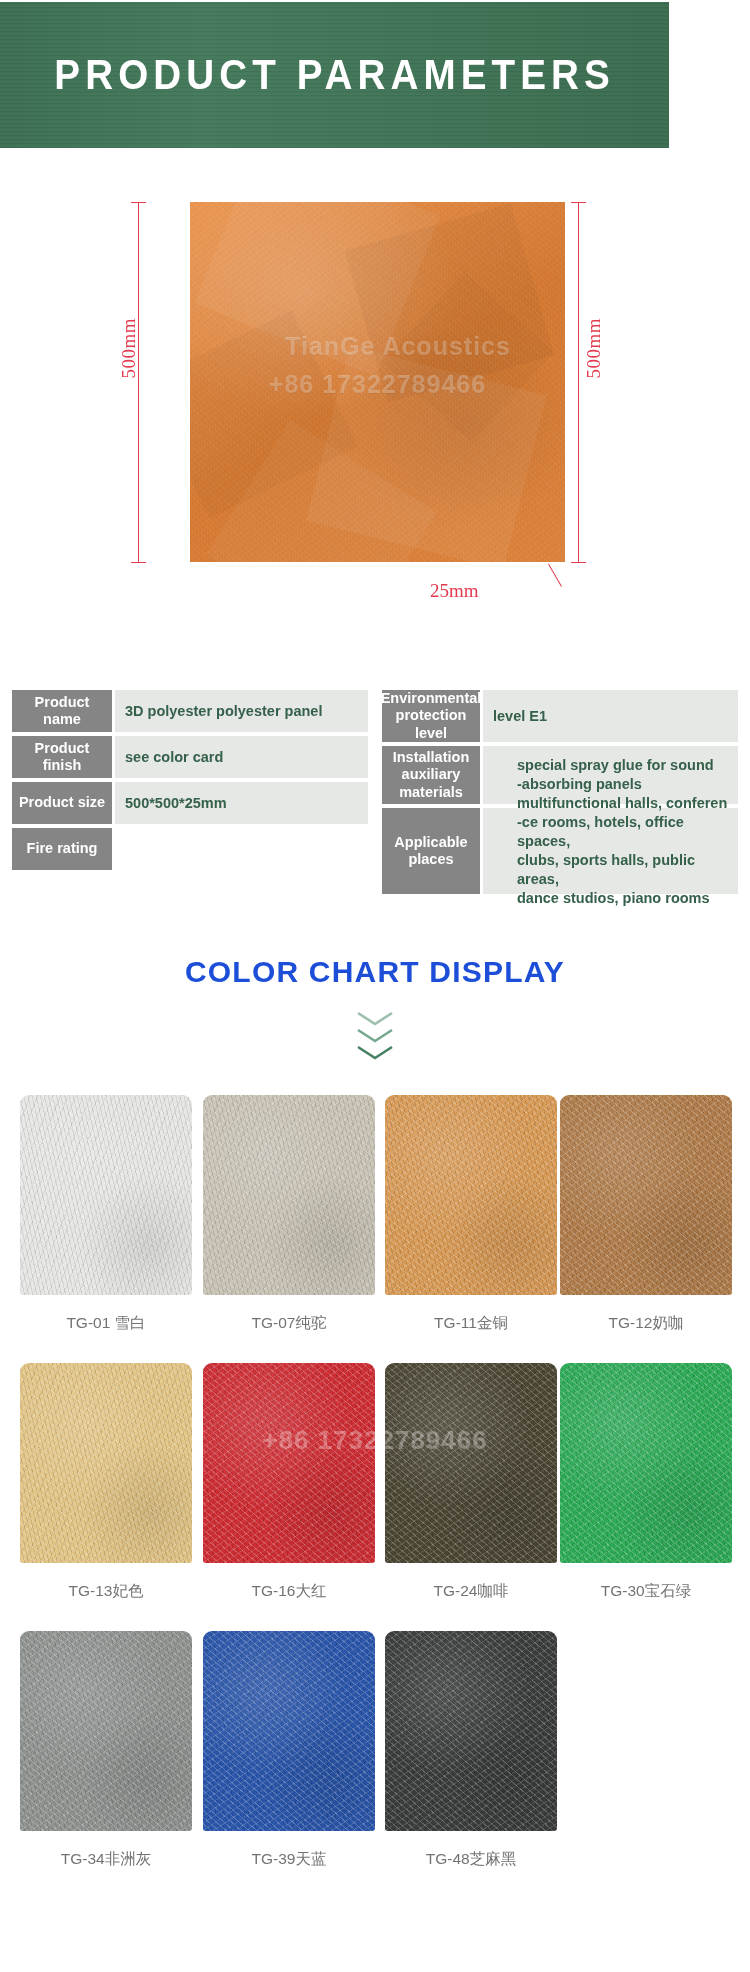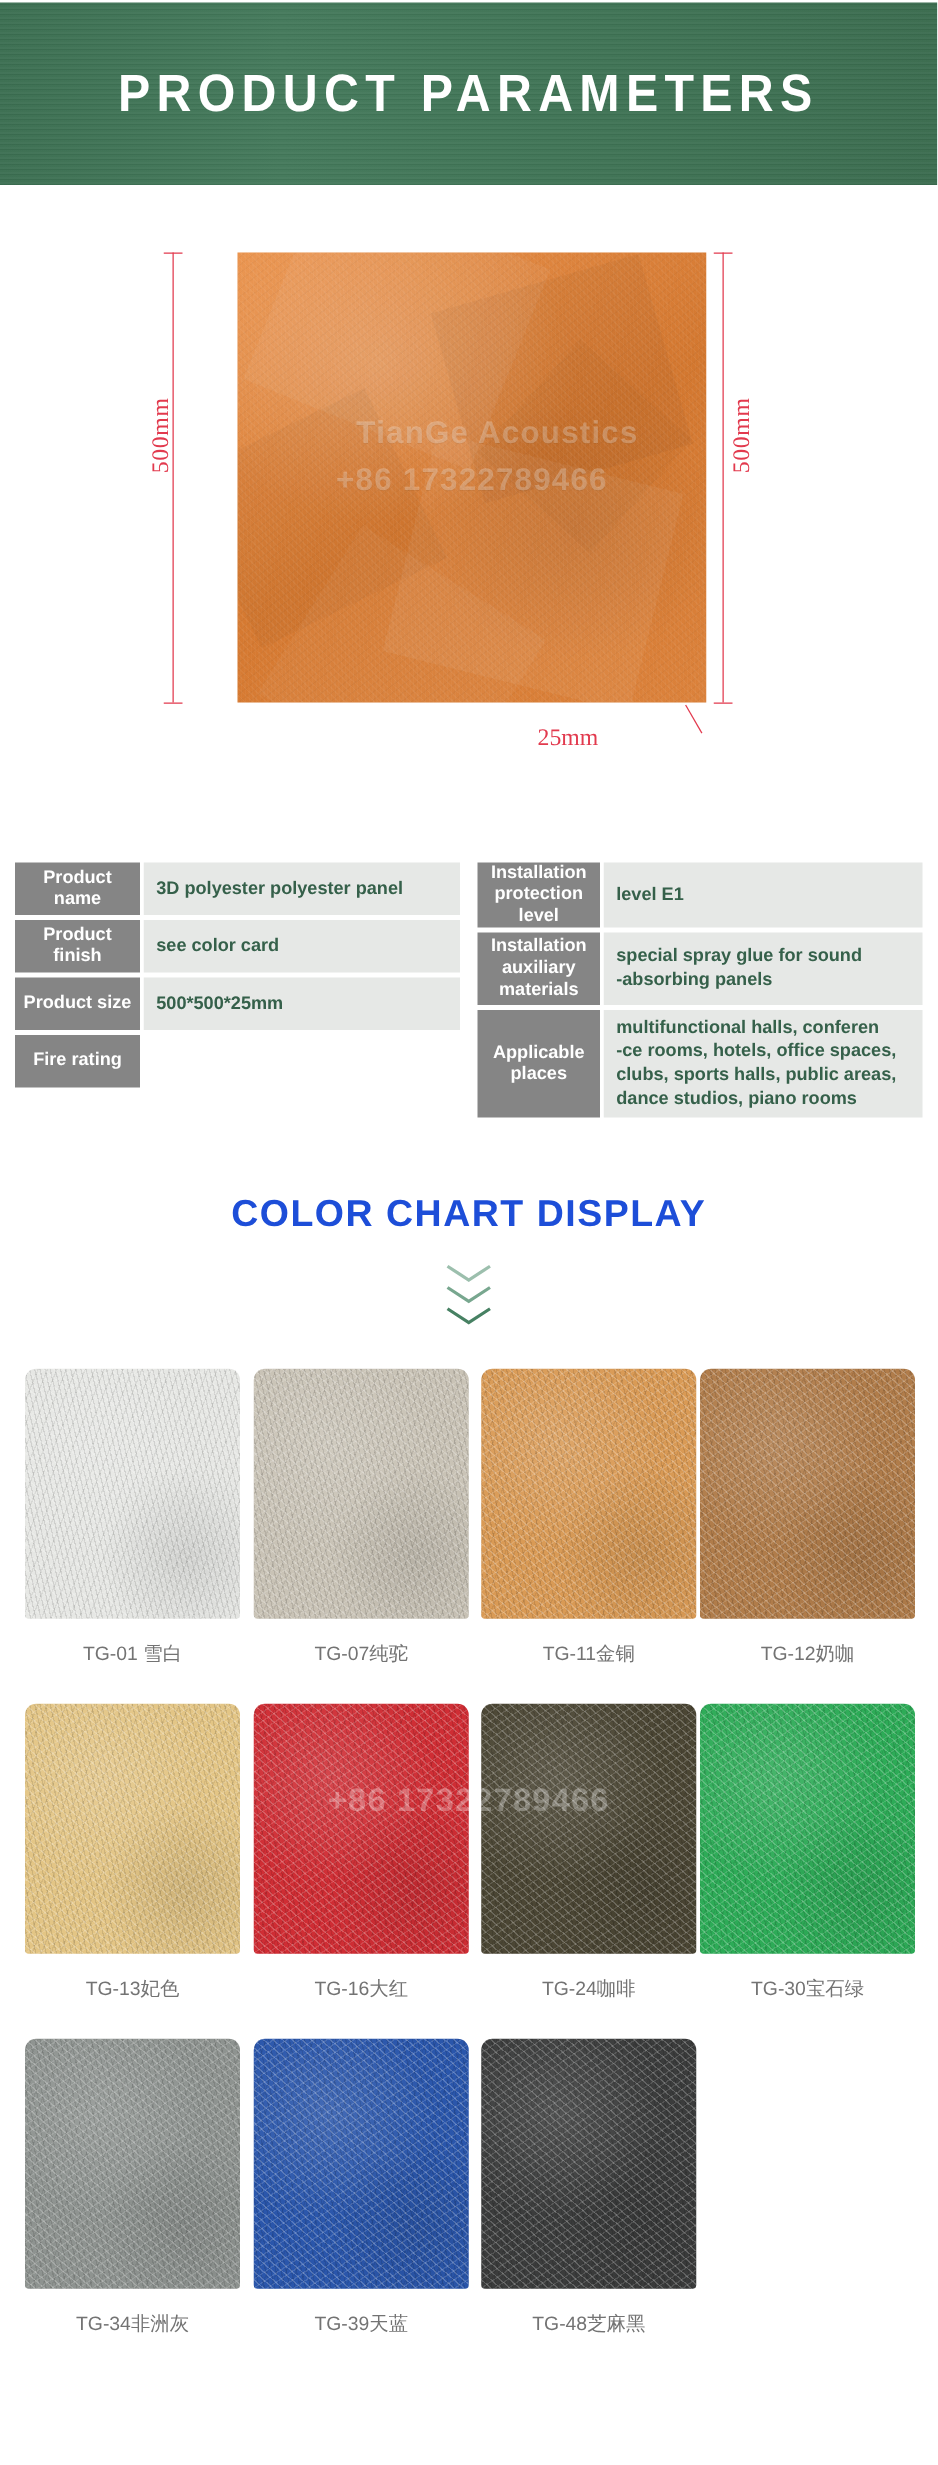--- a/index.html
+++ b/index.html
@@ -13,21 +13,21 @@
     width: 750px;
     height: 1972px;
     background: #ffffff;
     overflow: hidden;
   }
 
   
   .banner {
     position: absolute;
     left: 0; top: 2px;
-    width: 750px; height: 146px;
+    width: 669px; height: 146px;
     background:
       repeating-linear-gradient(to bottom,
         rgba(255,255,255,0.045) 0px,
         rgba(255,255,255,0.045) 1px,
         rgba(0,0,0,0.035) 1px,
         rgba(0,0,0,0.035) 2px,
         rgba(255,255,255,0.02) 2px,
         rgba(255,255,255,0.02) 4px),
       linear-gradient(to right, #3b6e51 0%, #43785a 30%, #3e7254 65%, #3a6b4e 100%);
     display: flex;
@@ -165,21 +165,21 @@
     padding: 4px 10px;
     flex: 1 1 auto;
   }
   .spec-left  .spec-key { width: 100px; }
   .spec-right .spec-key { width: 98px; }
   .r-h42 .spec-key, .r-h42 .spec-val { height: 42px; }
   .r-h58 .spec-key, .r-h58 .spec-val { height: 58px; }
   .r-h52 .spec-key, .r-h52 .spec-val { height: 52px; }
   .r-h86 .spec-key, .r-h86 .spec-val { height: 86px; }
   .spec-val.multi { align-items: center; }
-  .spec-val.multi span { display: block; }
+  .spec-val.multi span { display: block; margin-left: 24px; }
 
   
   .color-section {
     position: absolute;
     left: 0; top: 955px;
     width: 750px;
   }
   .section-title {
     text-align: center;
     color: #31694d;
@@ -302,21 +302,21 @@
         <div class="spec-key">Product size</div>
         <div class="spec-val">500*500*25mm</div>
       </div>
       <div class="spec-row r-h42">
         <div class="spec-key">Fire rating</div>
       </div>
     </div>
 
     <div class="spec-table spec-right">
       <div class="spec-row r-h52">
-        <div class="spec-key">Installation protection level</div>
+        <div class="spec-key">Environmental protection level</div>
         <div class="spec-val">level E1</div>
       </div>
       <div class="spec-row r-h58">
         <div class="spec-key">Installation auxiliary materials</div>
         <div class="spec-val multi">
           <div>
             <span>special spray glue for sound</span>
             <span>-absorbing panels</span>
           </div>
         </div>

